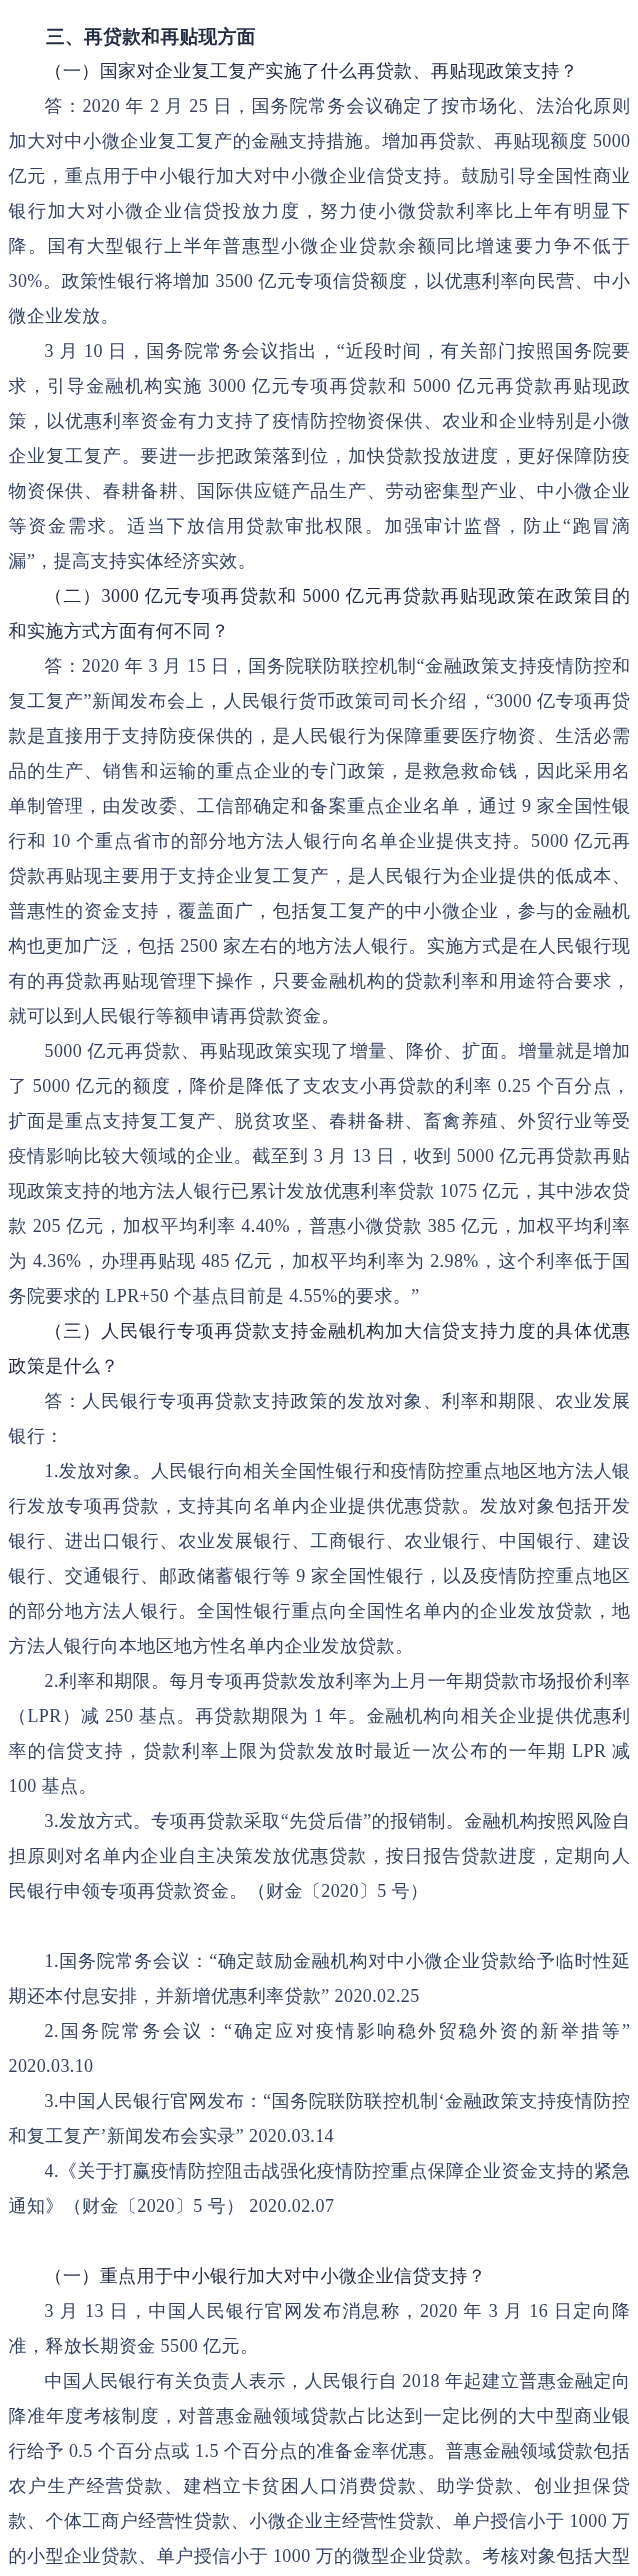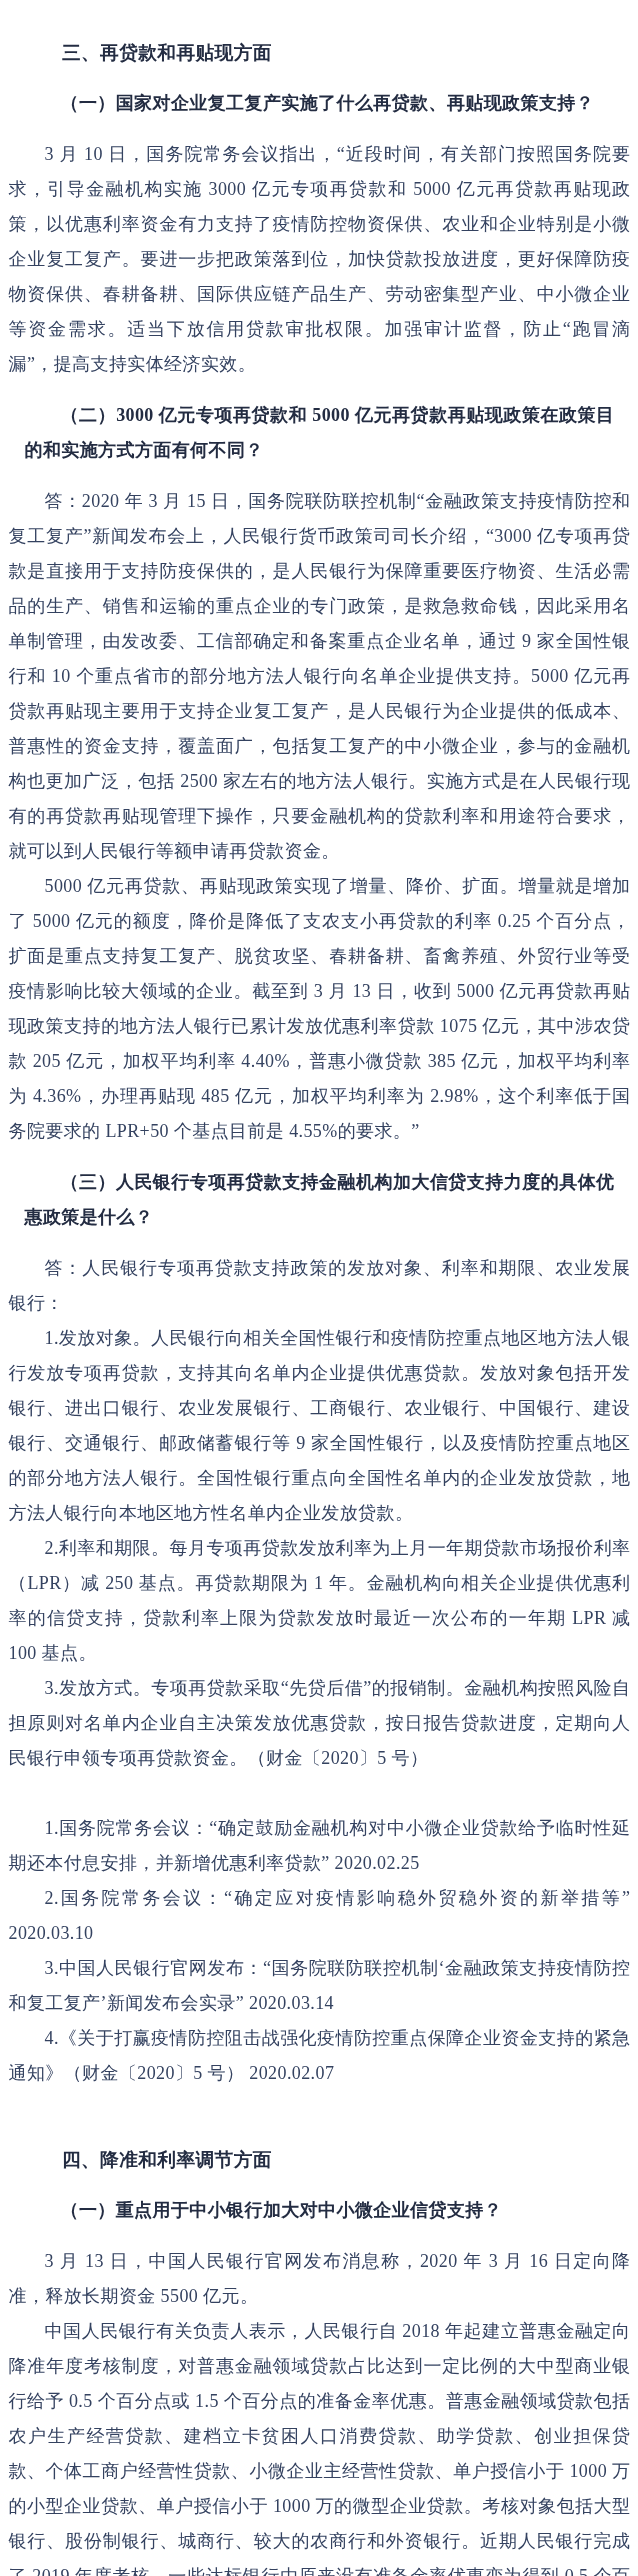--- a/index.html
+++ b/index.html
@@ -24,58 +24,58 @@
     text-align: justify;
     text-justify: inter-ideograph;
     letter-spacing: 0.4px;
   }
   .doc p {
     margin: 0;
     padding: 0;
     text-indent: 2em;
   }
   .doc .h1 {
-    margin: 16px;
+    margin: 0;
     font-weight: bold;
     color: #232c42;
     font-size: 18.7px;
     text-indent: 2em;
   }
   .doc .h2 {
-    margin: 16px;
-    font-weight: bold;
+    margin: 0;
+    font-weight: normal;
     color: #232c42;
     font-size: 18px;
     text-indent: 2em;
   }
   .doc .gap {
     height: 35px;
   }
 </style>
 </head>
 <body>
 
 <div class="doc">
   <div>
       <div class="h1">三、再贷款和再贴现方面</div>
       <div class="h2">（一）国家对企业复工复产实施了什么再贷款、再贴现政策支持？</div>
+      <p class="p">答：2020 年 2 月 25 日，国务院常务会议确定了按市场化、法治化原则加大对中小微企业复工复产的金融支持措施。增加再贷款、再贴现额度 5000 亿元，重点用于中小银行加大对中小微企业信贷支持。鼓励引导全国性商业银行加大对小微企业信贷投放力度，努力使小微贷款利率比上年有明显下降。国有大型银行上半年普惠型小微企业贷款余额同比增速要力争不低于 30%。政策性银行将增加 3500 亿元专项信贷额度，以优惠利率向民营、中小微企业发放。</p>
       <p class="p">3 月 10 日，国务院常务会议指出，“近段时间，有关部门按照国务院要求，引导金融机构实施 3000 亿元专项再贷款和 5000 亿元再贷款再贴现政策，以优惠利率资金有力支持了疫情防控物资保供、农业和企业特别是小微企业复工复产。要进一步把政策落到位，加快贷款投放进度，更好保障防疫物资保供、春耕备耕、国际供应链产品生产、劳动密集型产业、中小微企业等资金需求。适当下放信用贷款审批权限。加强审计监督，防止“跑冒滴漏”，提高支持实体经济实效。</p>
       <div class="h2">（二）3000 亿元专项再贷款和 5000 亿元再贷款再贴现政策在政策目的和实施方式方面有何不同？</div>
       <p class="p">答：2020 年 3 月 15 日，国务院联防联控机制“金融政策支持疫情防控和复工复产”新闻发布会上，人民银行货币政策司司长介绍，“3000 亿专项再贷款是直接用于支持防疫保供的，是人民银行为保障重要医疗物资、生活必需品的生产、销售和运输的重点企业的专门政策，是救急救命钱，因此采用名单制管理，由发改委、工信部确定和备案重点企业名单，通过 9 家全国性银行和 10 个重点省市的部分地方法人银行向名单企业提供支持。5000 亿元再贷款再贴现主要用于支持企业复工复产，是人民银行为企业提供的低成本、普惠性的资金支持，覆盖面广，包括复工复产的中小微企业，参与的金融机构也更加广泛，包括 2500 家左右的地方法人银行。实施方式是在人民银行现有的再贷款再贴现管理下操作，只要金融机构的贷款利率和用途符合要求，就可以到人民银行等额申请再贷款资金。</p>
       <p class="p">5000 亿元再贷款、再贴现政策实现了增量、降价、扩面。增量就是增加了 5000 亿元的额度，降价是降低了支农支小再贷款的利率 0.25 个百分点，扩面是重点支持复工复产、脱贫攻坚、春耕备耕、畜禽养殖、外贸行业等受疫情影响比较大领域的企业。截至到 3 月 13 日，收到 5000 亿元再贷款再贴现政策支持的地方法人银行已累计发放优惠利率贷款 1075 亿元，其中涉农贷款 205 亿元，加权平均利率 4.40%，普惠小微贷款 385 亿元，加权平均利率为 4.36%，办理再贴现 485 亿元，加权平均利率为 2.98%，这个利率低于国务院要求的 LPR+50 个基点目前是 4.55%的要求。”</p>
       <div class="h2">（三）人民银行专项再贷款支持金融机构加大信贷支持力度的具体优惠政策是什么？</div>
       <p class="p">答：人民银行专项再贷款支持政策的发放对象、利率和期限、农业发展银行：</p>
       <p class="p">1.发放对象。人民银行向相关全国性银行和疫情防控重点地区地方法人银行发放专项再贷款，支持其向名单内企业提供优惠贷款。发放对象包括开发银行、进出口银行、农业发展银行、工商银行、农业银行、中国银行、建设银行、交通银行、邮政储蓄银行等 9 家全国性银行，以及疫情防控重点地区的部分地方法人银行。全国性银行重点向全国性名单内的企业发放贷款，地方法人银行向本地区地方性名单内企业发放贷款。</p>
       <p class="p">2.利率和期限。每月专项再贷款发放利率为上月一年期贷款市场报价利率（LPR）减 250 基点。再贷款期限为 1 年。金融机构向相关企业提供优惠利率的信贷支持，贷款利率上限为贷款发放时最近一次公布的一年期 LPR 减 100 基点。</p>
       <p class="p">3.发放方式。专项再贷款采取“先贷后借”的报销制。金融机构按照风险自担原则对名单内企业自主决策发放优惠贷款，按日报告贷款进度，定期向人民银行申领专项再贷款资金。（财金〔2020〕5 号）</p>
       <div class="gap"></div>
       <p class="p">1.国务院常务会议：“确定鼓励金融机构对中小微企业贷款给予临时性延期还本付息安排，并新增优惠利率贷款”  2020.02.25</p>
       <p class="p">2.国务院常务会议：“确定应对疫情影响稳外贸稳外资的新举措等” 2020.03.10</p>
       <p class="p">3.中国人民银行官网发布：“国务院联防联控机制‘金融政策支持疫情防控和复工复产’新闻发布会实录”  2020.03.14</p>
       <p class="p">4.《关于打赢疫情防控阻击战强化疫情防控重点保障企业资金支持的紧急通知》（财金〔2020〕5 号）  2020.02.07</p>
       <div class="gap"></div>
-      <div class="h1">四、降准和利率调节方面</div>
       <div class="h2">（一）重点用于中小银行加大对中小微企业信贷支持？</div>
       <p class="p">3 月 13 日，中国人民银行官网发布消息称，2020 年 3 月 16 日定向降准，释放长期资金 5500 亿元。</p>
       <p class="p">中国人民银行有关负责人表示，人民银行自 2018 年起建立普惠金融定向降准年度考核制度，对普惠金融领域贷款占比达到一定比例的大中型商业银行给予 0.5 个百分点或 1.5 个百分点的准备金率优惠。普惠金融领域贷款包括农户生产经营贷款、建档立卡贫困人口消费贷款、助学贷款、创业担保贷款、个体工商户经营性贷款、小微企业主经营性贷款、单户授信小于 1000 万的小型企业贷款、单户授信小于 1000 万的微型企业贷款。考核对象包括大型银行、股份制银行、城商行、较大的农商行和外资银行。近期人民银行完成了 2019 年度考核，一些达标银行由原来没有准备金率优惠变为得到 0.5 个百分点准备金率优惠，另一些银行由原来得到 0.5 个百分点优惠变为得到 1.5 个百分点优惠，总的看，对这些达标银行定向降准了 0.5 至 1 个百分点。</p>
     </div>
 </div>
 
 
 </body></html>

